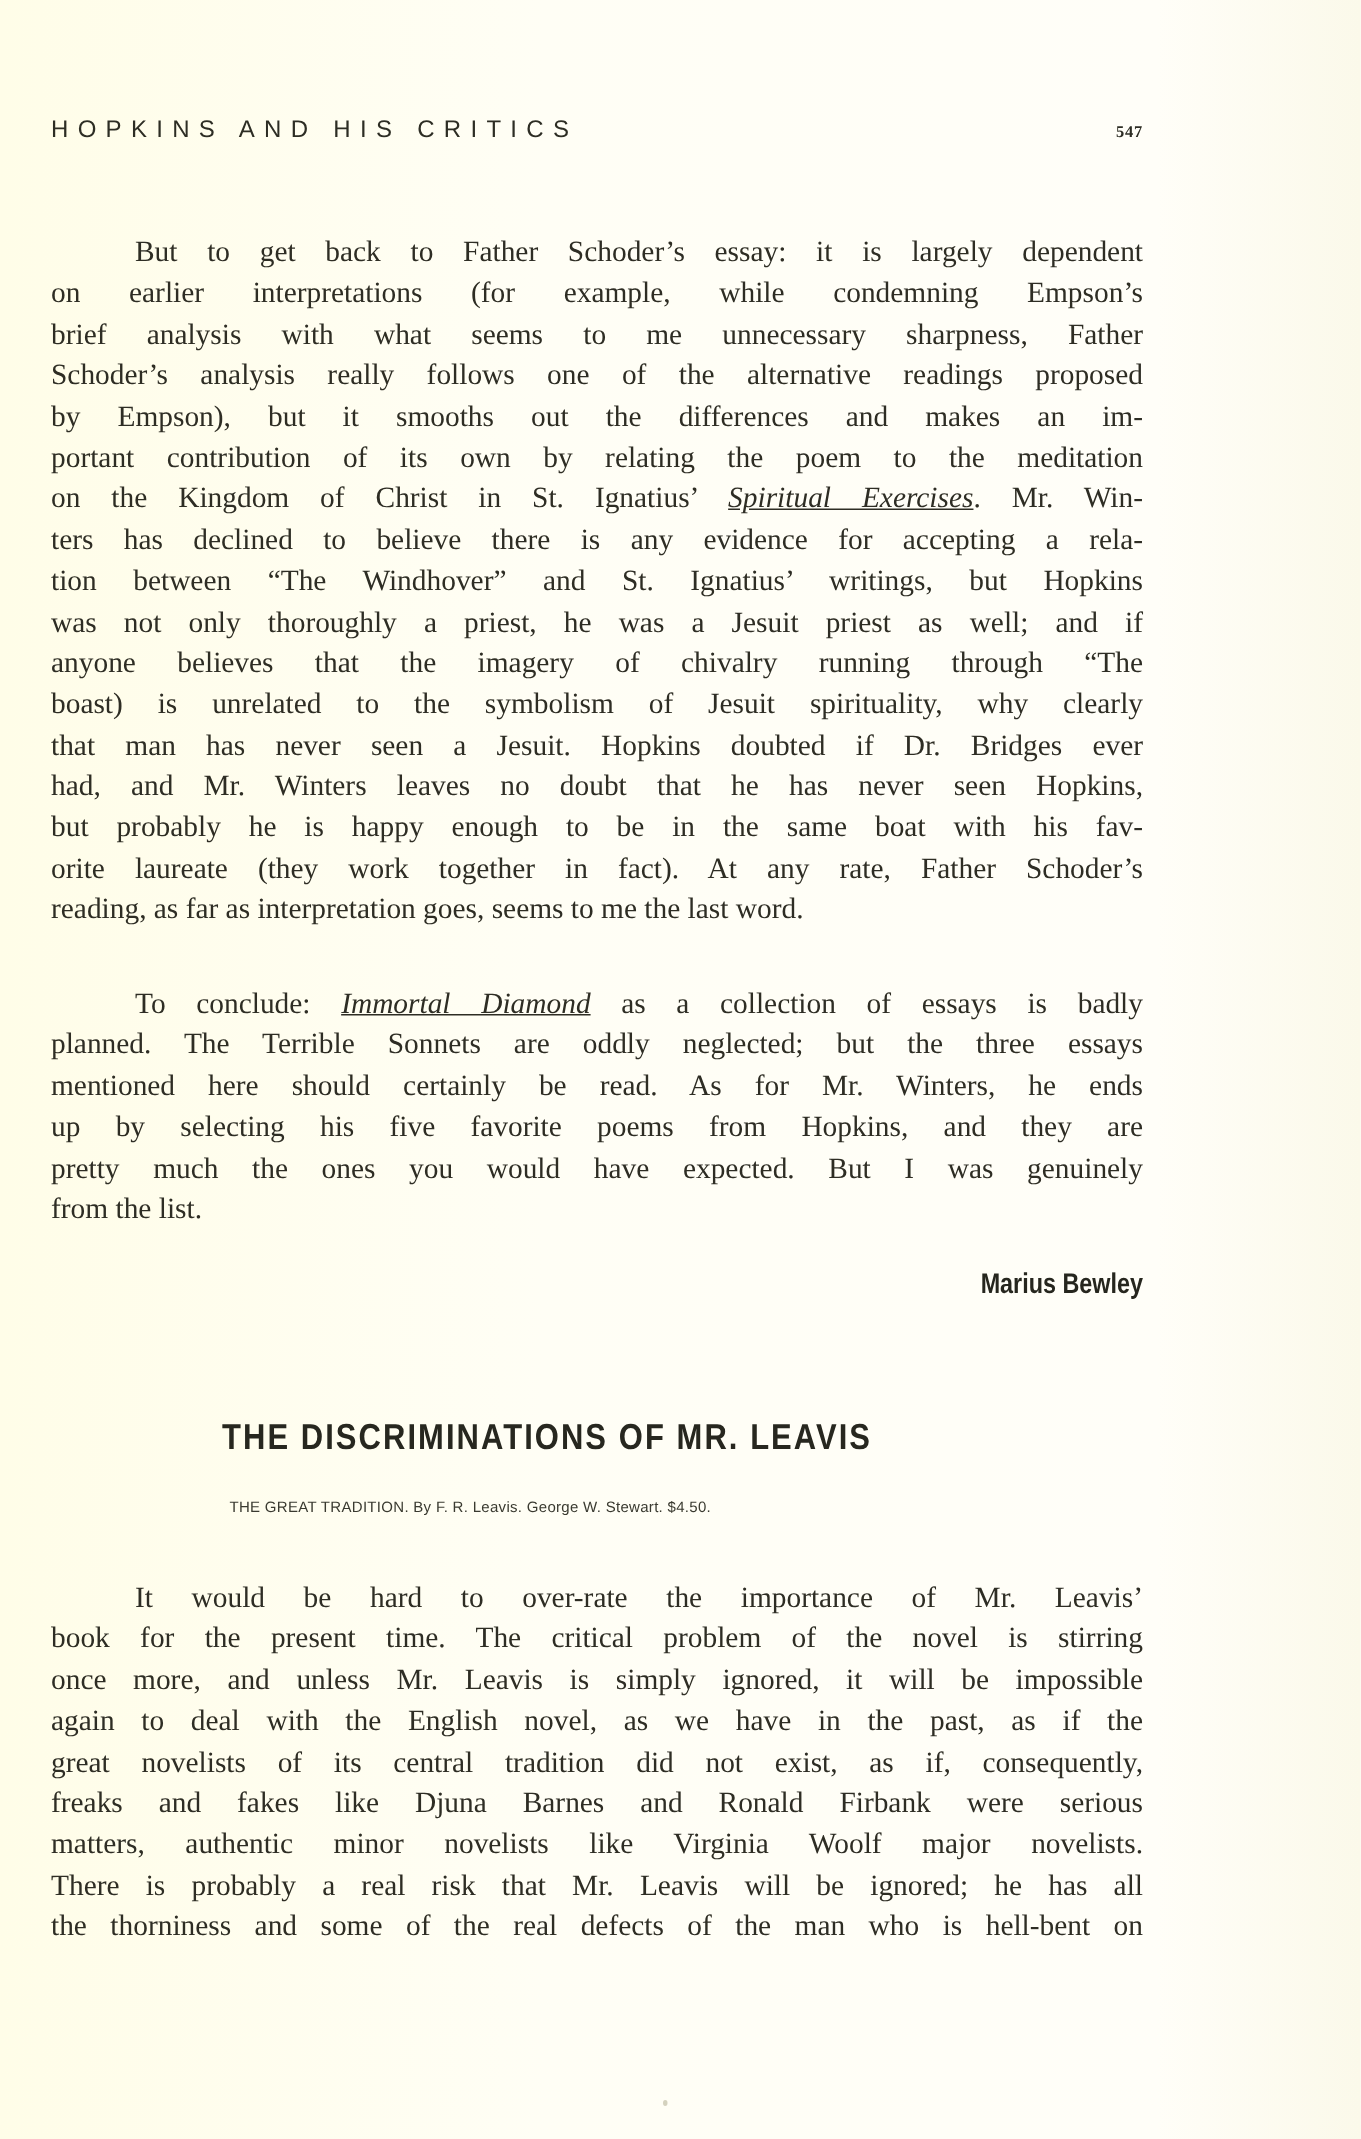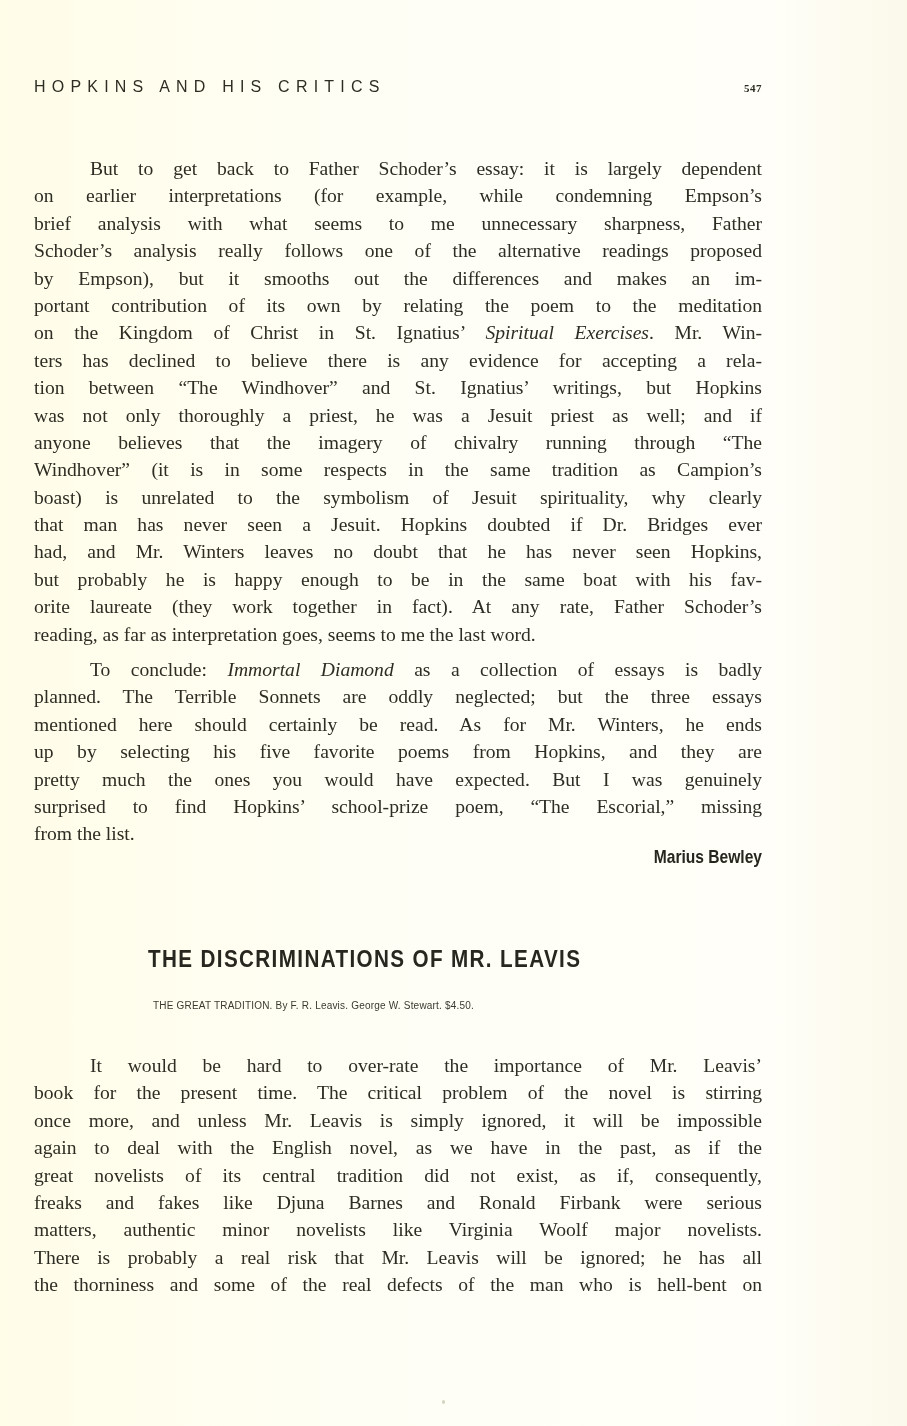--- a/index.html
+++ b/index.html
@@ -59,21 +59,21 @@
       white-space: nowrap;
       height: 27.4px;
     }
     .line.last {
       text-align-last: left;
     }
     .line.indent {
       padding-left: 56px;
       margin-top: 24px;
     }
-    em { font-style: italic; }
+    em { font-style: italic; text-decoration: underline; }
     .signature {
       position: absolute;
       top: 846px;
       right: 145px;
       font-family: "Liberation Sans", sans-serif;
       font-weight: 700;
       font-size: 19px;
       transform: scaleX(0.82);
       transform-origin: right center;
       color: #26261e;
@@ -125,36 +125,34 @@
     <span class="line">on earlier interpretations (for example, while condemning Empson’s</span>
     <span class="line">brief analysis with what seems to me unnecessary sharpness, Father</span>
     <span class="line">Schoder’s analysis really follows one of the alternative readings proposed</span>
     <span class="line">by Empson), but it smooths out the differences and makes an im-</span>
     <span class="line">portant contribution of its own by relating the poem to the meditation</span>
     <span class="line"><span>on the Kingdom of Christ in St. Ignatius’ </span><em>Spiritual Exercises</em><span>. Mr. Win-</span></span>
     <span class="line">ters has declined to believe there is any evidence for accepting a rela-</span>
     <span class="line">tion between “The Windhover” and St. Ignatius’ writings, but Hopkins</span>
     <span class="line">was not only thoroughly a priest, he was a Jesuit priest as well; and if</span>
     <span class="line">anyone believes that the imagery of chivalry running through “The</span>
-    <span class="line">Windhover” (it is in some respects in the same tradition as Campion’s</span>
     <span class="line">boast) is unrelated to the symbolism of Jesuit spirituality, why clearly</span>
     <span class="line">that man has never seen a Jesuit. Hopkins doubted if Dr. Bridges ever</span>
     <span class="line">had, and Mr. Winters leaves no doubt that he has never seen Hopkins,</span>
     <span class="line">but probably he is happy enough to be in the same boat with his fav-</span>
     <span class="line">orite laureate (they work together in fact). At any rate, Father Schoder’s</span>
     <span class="line last">reading, as far as interpretation goes, seems to me the last word.</span>
   </div>
 
   <div class="body-text" style="top:632px;">
     <span class="line indent"><span>To conclude: </span><em>Immortal Diamond</em><span> as a collection of essays is badly</span></span>
     <span class="line">planned. The Terrible Sonnets are oddly neglected; but the three essays</span>
     <span class="line">mentioned here should certainly be read. As for Mr. Winters, he ends</span>
     <span class="line">up by selecting his five favorite poems from Hopkins, and they are</span>
     <span class="line">pretty much the ones you would have expected. But I was genuinely</span>
-    <span class="line">surprised to find Hopkins’ school-prize poem, “The Escorial,” missing</span>
     <span class="line last">from the list.</span>
   </div>
 
   <div class="signature">Marius Bewley</div>
 
   <div class="section-title">THE DISCRIMINATIONS OF MR. LEAVIS</div>
 
   <div class="book-info">THE GREAT TRADITION. By F. R. Leavis. George W. Stewart. $4.50.</div>
 
   <div class="body-text" style="top:1028px;">

